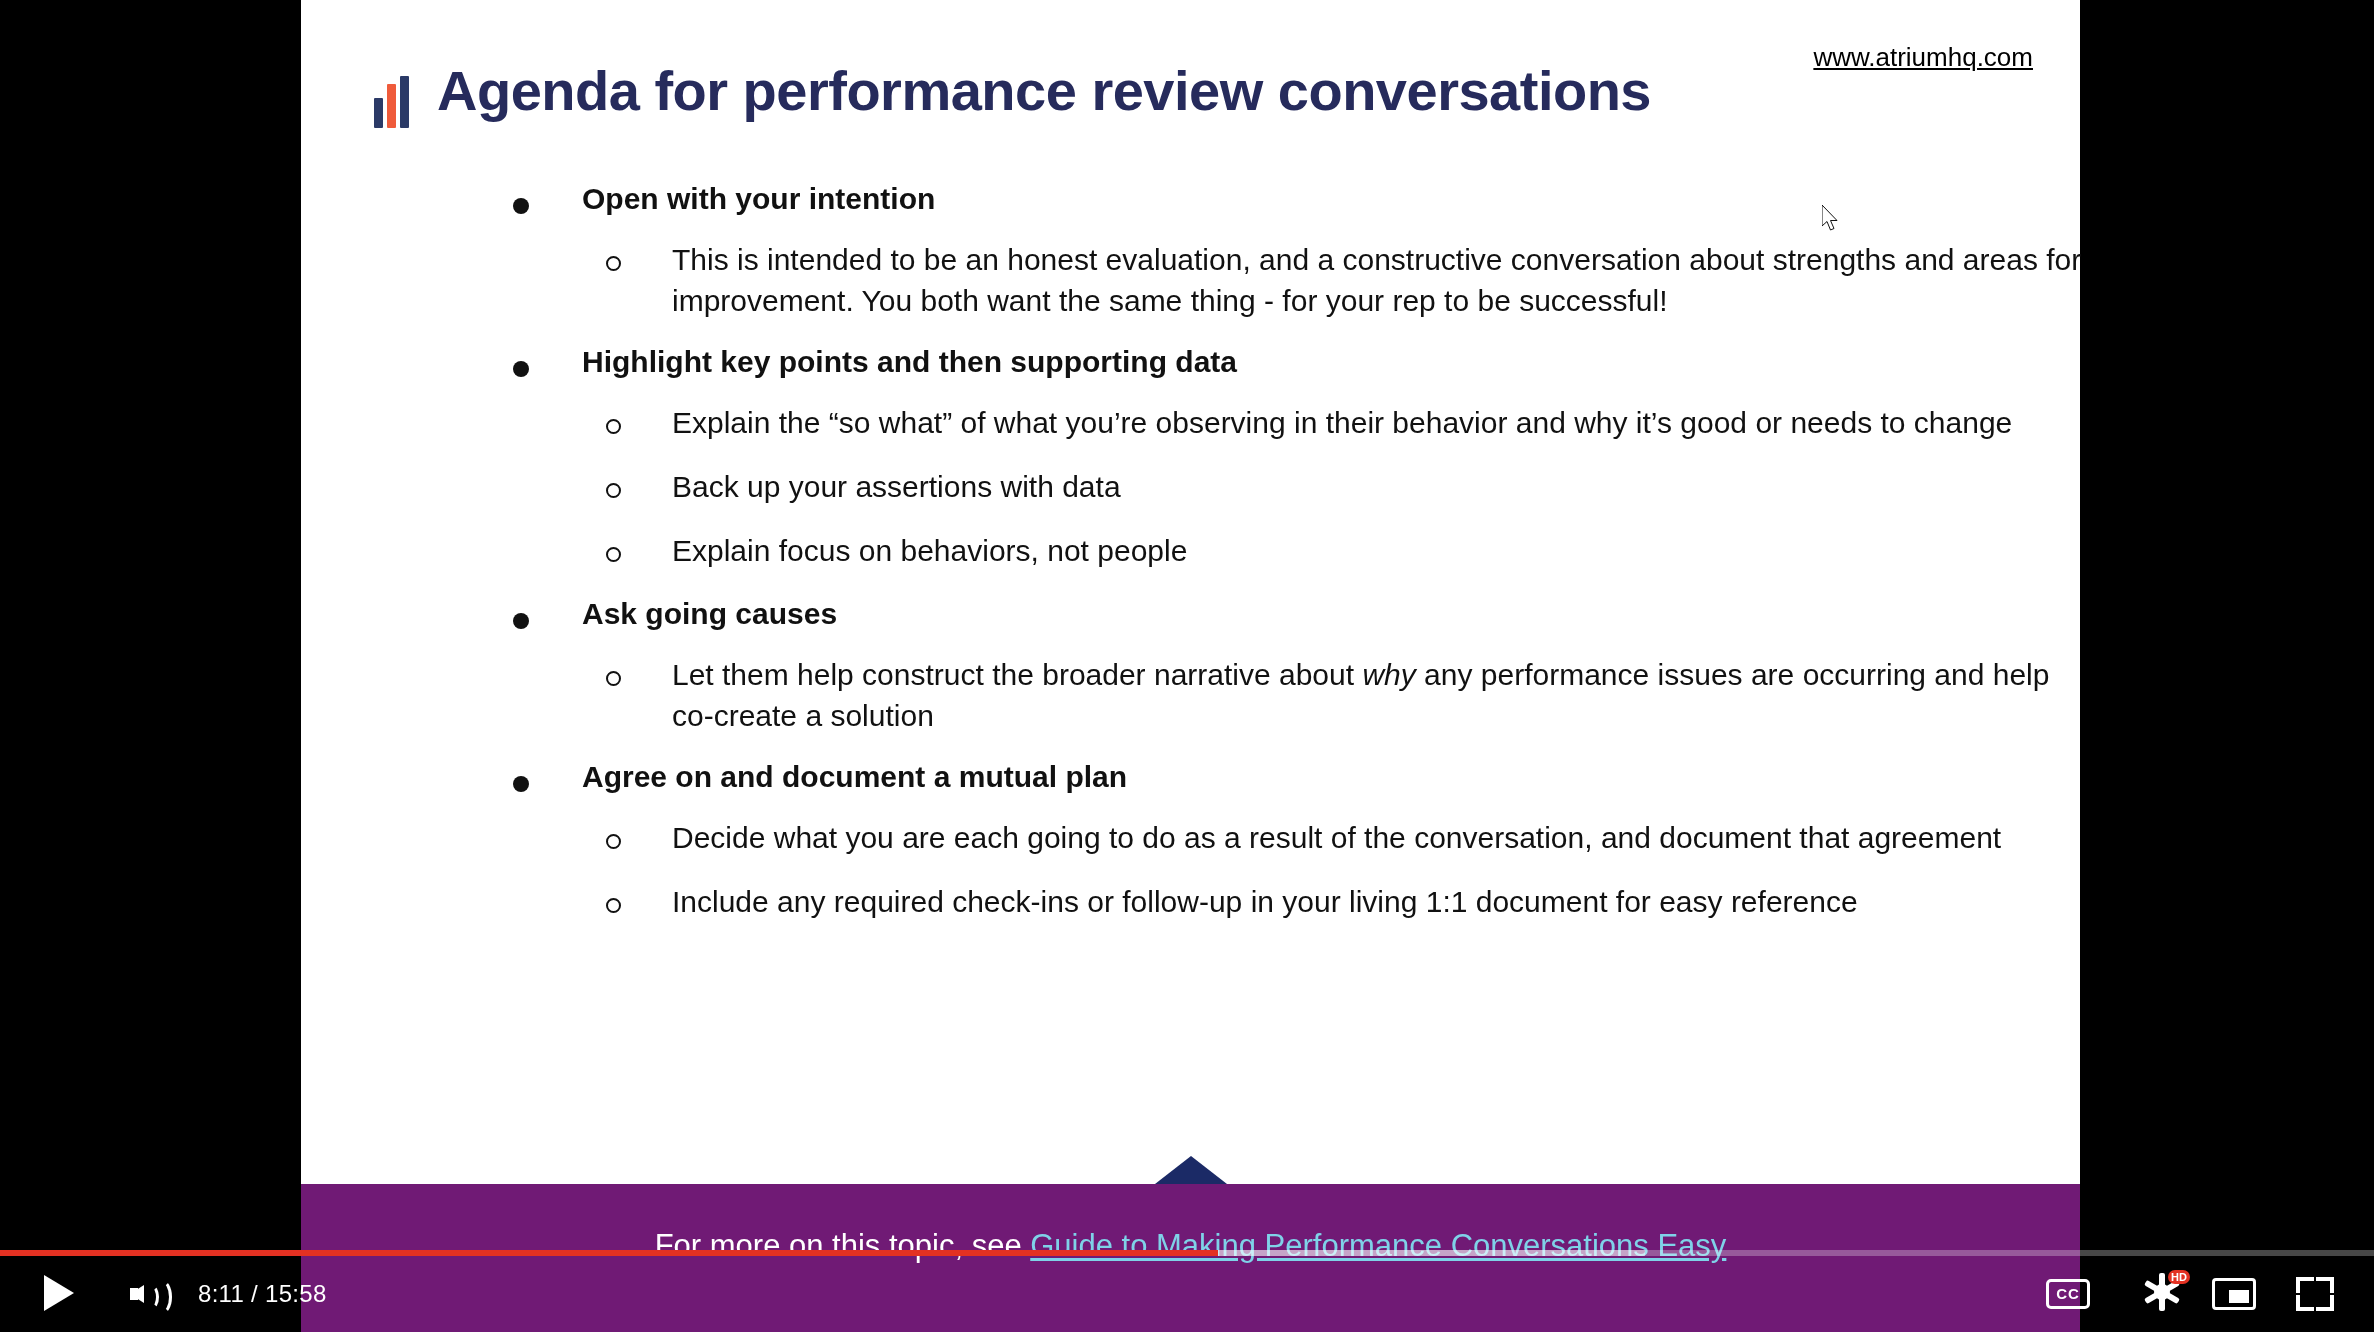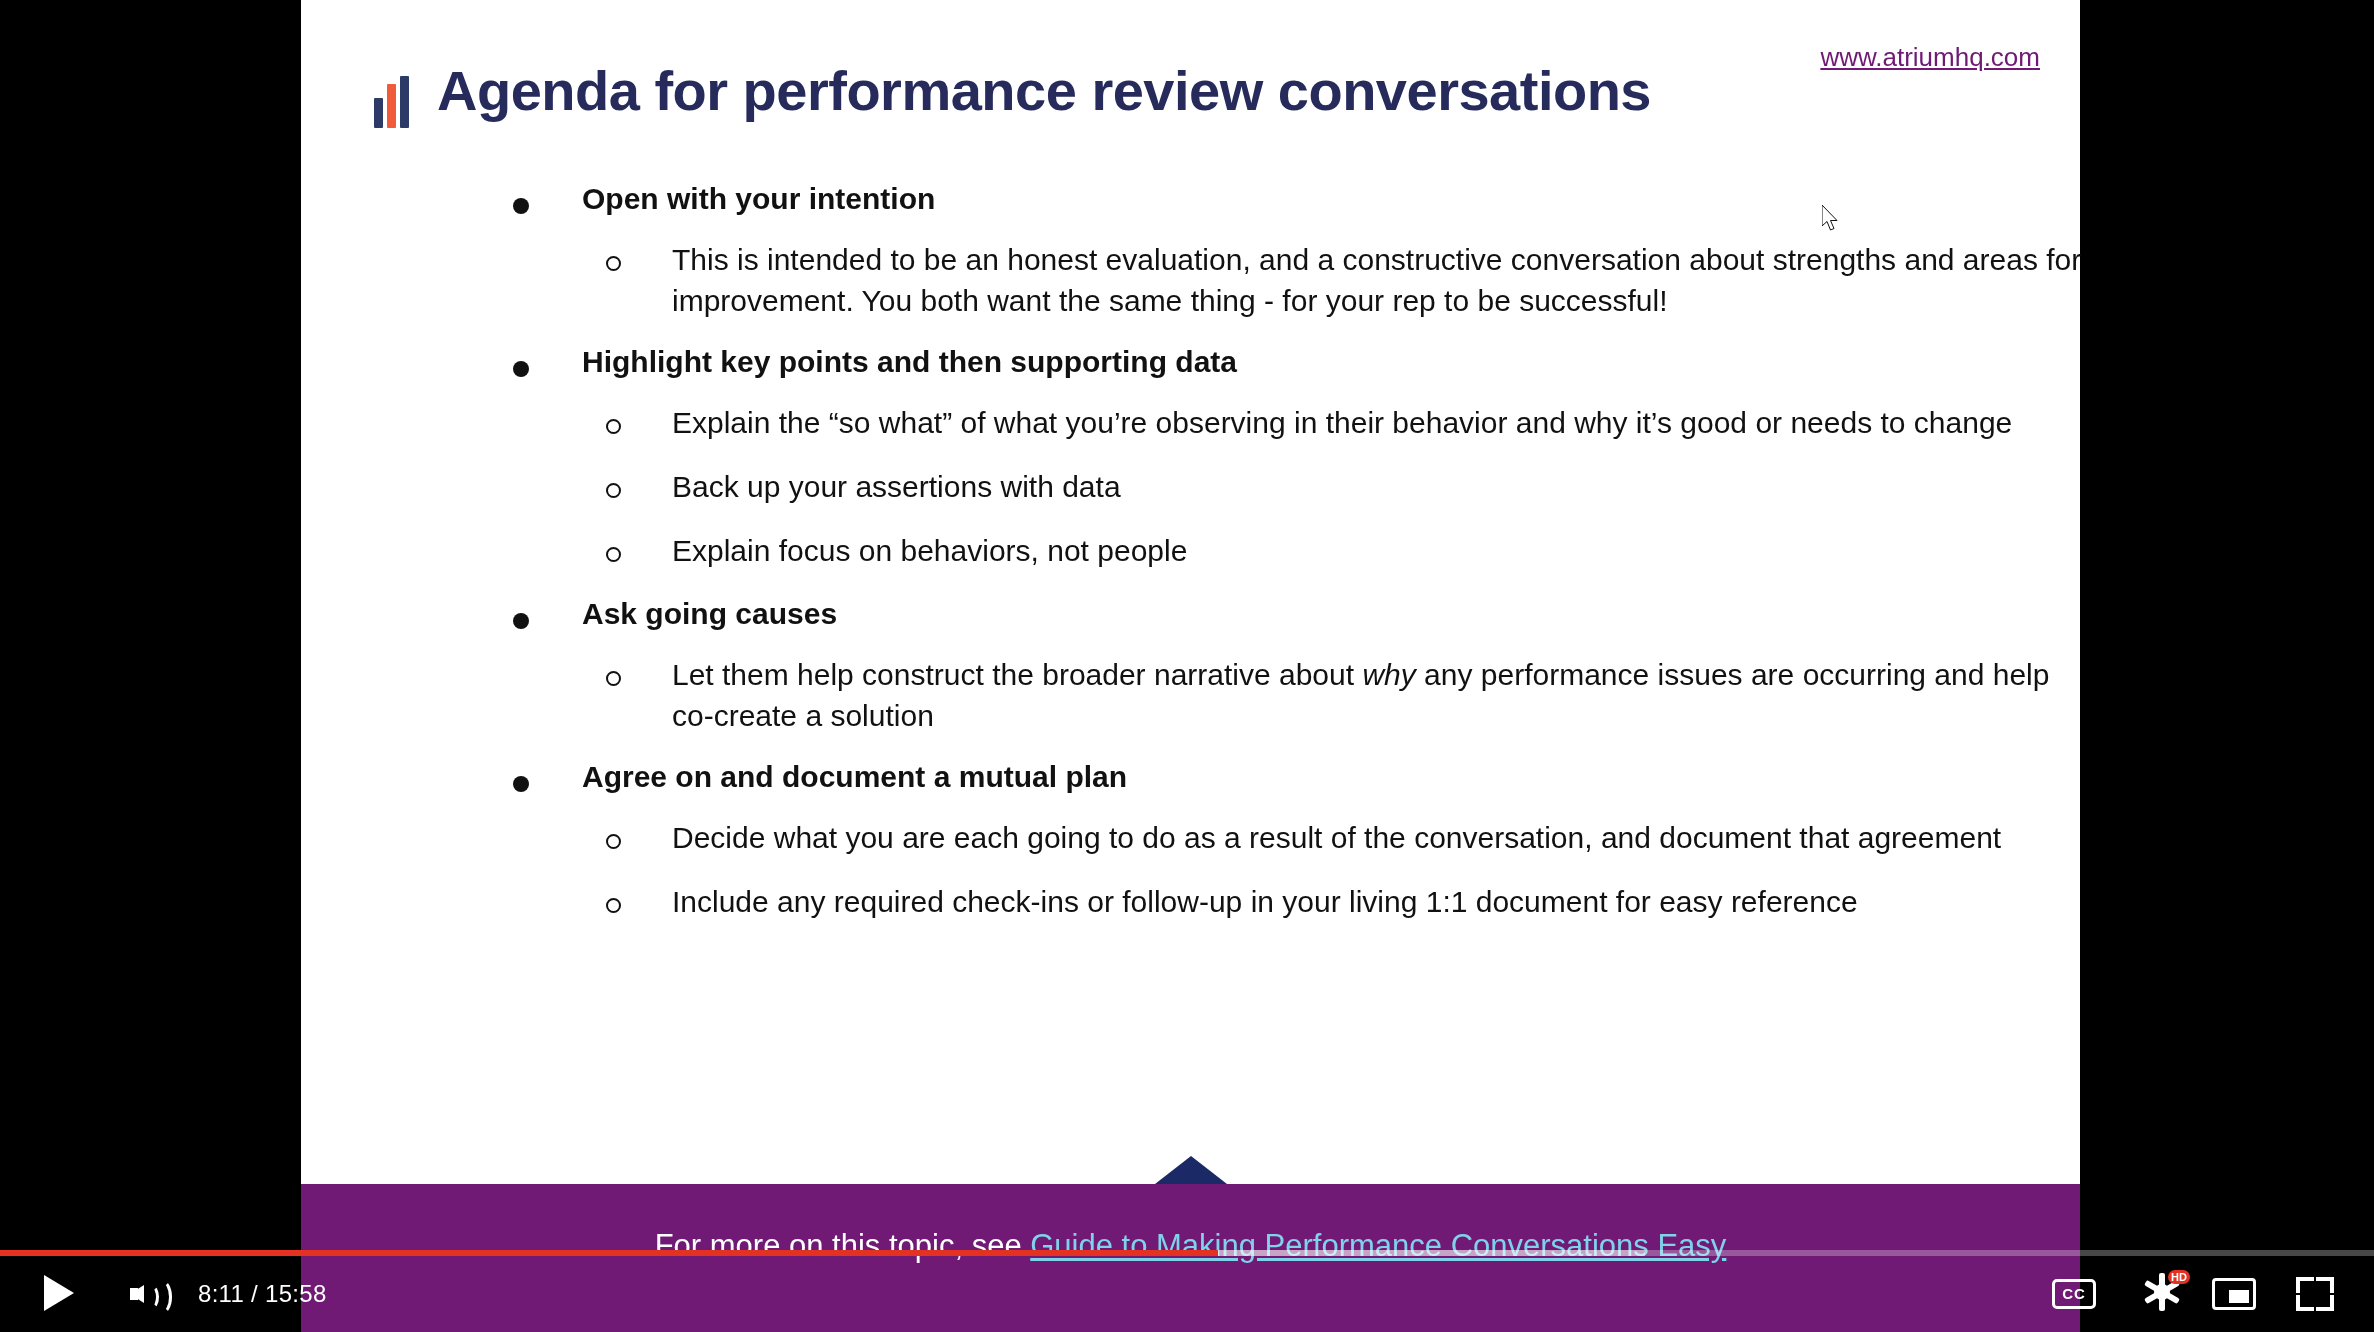--- a/index.html
+++ b/index.html
@@ -64,24 +64,24 @@
     top: 58px;
     font-size: 56px;
     font-weight: bold;
     color: #262b5c;
     letter-spacing: -0.5px;
     white-space: nowrap;
   }
 
   .site-link {
     position: absolute;
-    right: 40px;
+    right: 47px;
     top: 42px;
     font-size: 26px;
-    color: #701a75;
+    color: #000000;
     white-space: nowrap;
   }
 
   .content {
     position: absolute;
     left: 16px;
     top: 180px;
     width: 100%;
   }
 
@@ -254,21 +254,21 @@
   .vol-wave.w2 { left: 20px; top: 4px;  width: 16px; height: 30px; }
 
   .time-display {
     left: 198px;
     color: #ffffff;
     font-size: 24px;
     white-space: nowrap;
     letter-spacing: 0.3px;
   }
   .cc-btn {
-    right: 278px;
+    right: 284px;
     width: 44px; height: 30px;
   }
   .cc-box {
     width: 44px; height: 30px;
     border: 3px solid #fff;
     border-radius: 5px;
     box-sizing: border-box;
     color: #fff;
     font-size: 15px;
     font-weight: bold;

